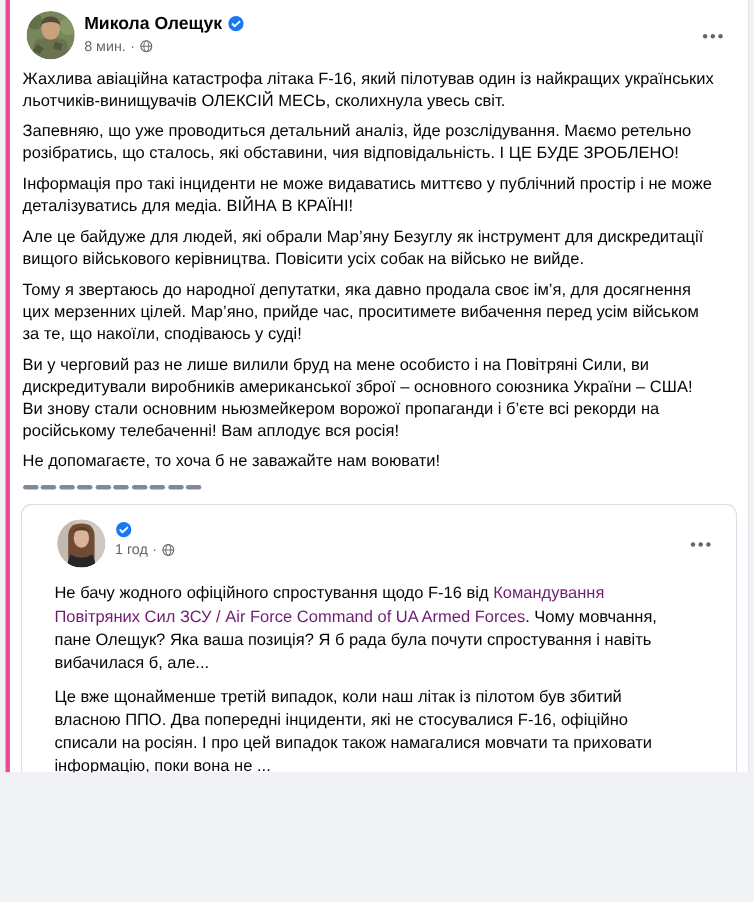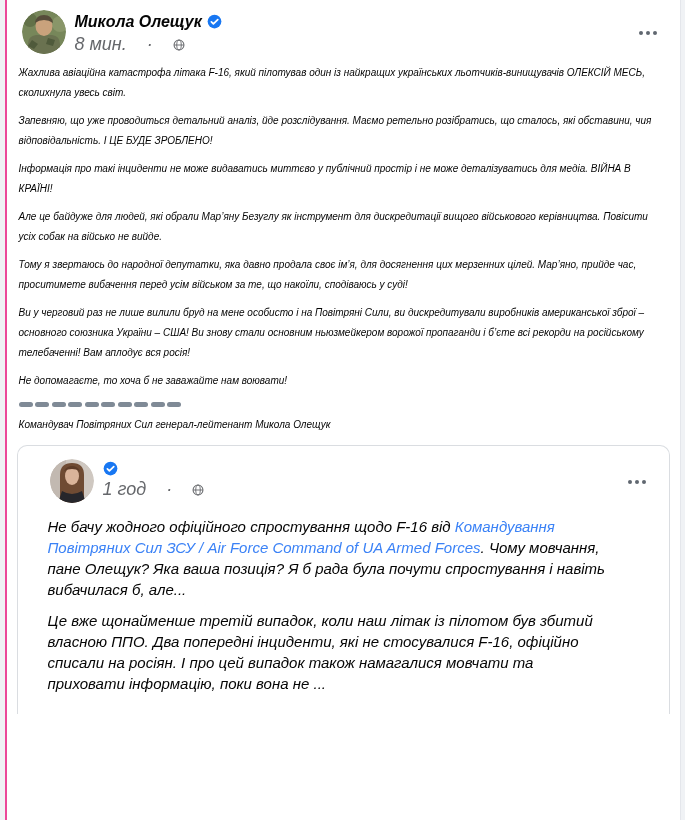--- a/index.html
+++ b/index.html
@@ -3,53 +3,52 @@
 <meta charset="utf-8">
 <style>
   html, body { margin: 0; padding: 0; }
   body {
     width: 685px; height: 820px; overflow: hidden;
     background: #f0f2f5;
     font-family: "Liberation Sans", "DejaVu Sans", sans-serif;
     color: #050505;
   }
   .card {
-    width: 676px; height: 820px; margin: 0 auto;
+    width: 676px; height: 702px; margin: 0 auto;
     background: #ffffff;
-    border-left: 2px solid #ec4899; border-right: 1px solid #e4e6eb;
+    border-left: 4px solid #ec4899; border-right: 1px solid #e4e6eb;
     box-sizing: border-box;
     overflow: hidden;
-    font-style: italic;
   }
   
   .post-header { display: flex; align-items: flex-start; padding: 10px 14px 0 15px; }
   .avatar { width: 44px; height: 44px; border-radius: 50%; overflow: hidden; flex: 0 0 44px; cursor: pointer; }
   .avatar svg { display: block; }
   .header-mid { margin-left: 9px; flex: 1 1 auto; padding-top: 2px; }
   .name-row { display: flex; align-items: center; gap: 5px; }
   .author-name { font-size: 16px; font-weight: bold; color: #050505; cursor: pointer; line-height: 19px; }
   .verified-badge { display: inline-flex; align-items: center; }
-  .meta-row { display: flex; align-items: center; gap: 20px; margin-top: 3px; color: #65676b; font-size: 18px; }
+  .meta-row { display: flex; align-items: center; gap: 4px; margin-top: 3px; color: #65676b; font-size: 13px; }
   .more-btn { background: none; border: none; padding: 6px; margin: 8px 2px 0 0; cursor: pointer; border-radius: 50%; }
   
-  .post-body { padding: 8px 28px 0 12px; font-size: 10px; line-height: 20px; }
+  .post-body { padding: 8px 28px 0 12px; font-size: 15px; line-height: 20px; }
   .post-body p { margin: 0 0 8px 0; }
   .dash-separator { display: block; margin: 2px 0 6px 0; height: 10px; line-height: 10px; }
   .dash-separator i { display: inline-block; width: 14px; height: 4.5px; background: #7f8a96; border-radius: 2.5px; margin-right: 2.5px; vertical-align: middle; }
   
   .embedded {
     margin: 10px 10px 0 10px; min-height: 255px;
     border: 1px solid #dadde1; border-bottom: none;
     border-radius: 10px 10px 0 0;
     cursor: pointer;
   }
   .embedded .post-header { padding: 13px 14px 0 32px; }
   .embedded-body { padding: 13px 20px 10px 30px; font-size: 15px; line-height: 21px; }
   .embedded-body p { margin: 0 0 10px 0; max-width: 566px; }
-  .inline-link { color: #3b82f6; text-decoration: none; cursor: pointer; }
+  .inline-link { color: #701a75; text-decoration: none; cursor: pointer; }
   .dot-sep { color: #65676b; }
   .globe-icon-wrap { display: inline-flex; align-items: center; }
 </style>
 </head>
 <body>
 
 <div class="card">
 
   <header class="post-header">
     <div class="avatar">
@@ -103,21 +102,20 @@
 
   <div class="post-body">
     <p>Жахлива авіаційна катастрофа літака F-16, який пілотував один із найкращих українських льотчиків-винищувачів ОЛЕКСІЙ МЕСЬ, сколихнула увесь світ.</p>
     <p>Запевняю, що уже проводиться детальний аналіз, йде розслідування. Маємо ретельно розібратись, що сталось, які обставини,  чия відповідальність. І ЦЕ БУДЕ ЗРОБЛЕНО!</p>
     <p>Інформація про такі інциденти не може видаватись миттєво у публічний простір і не може деталізуватись для медіа. ВІЙНА В КРАЇНІ!</p>
     <p>Але це байдуже для людей, які обрали Мар’яну Безуглу як інструмент для дискредитації вищого військового керівництва. Повісити усіх собак на військо не вийде.</p>
     <p>Тому я звертаюсь до народної депутатки, яка давно продала своє ім’я, для досягнення цих мерзенних цілей. Мар’яно, прийде час, проситимете вибачення перед усім військом за те, що накоїли, сподіваюсь у суді!</p>
     <p>Ви у черговий раз не лише вилили бруд на мене особисто і на Повітряні Сили, ви дискредитували виробників американської зброї – основного союзника України – США! Ви знову стали основним ньюзмейкером ворожої пропаганди і б’єте всі рекорди на російському телебаченні! Вам аплодує вся росія!</p>
     <p>Не допомагаєте, то хоча б не заважайте нам воювати!</p>
     <span class="dash-separator"><i></i><i></i><i></i><i></i><i></i><i></i><i></i><i></i><i></i><i></i></span>
-    <p>Командувач Повітряних Сил генерал-лейтенант Микола Олещук</p>
   </div>
 
   <section class="embedded">
     <header class="post-header">
       <div class="avatar">
         <svg width="44" height="44" viewBox="0 0 44 44">
           <defs>
               <clipPath id="c2">
                 <circle cx="22" cy="22" r="22"></circle>
               </clipPath>

